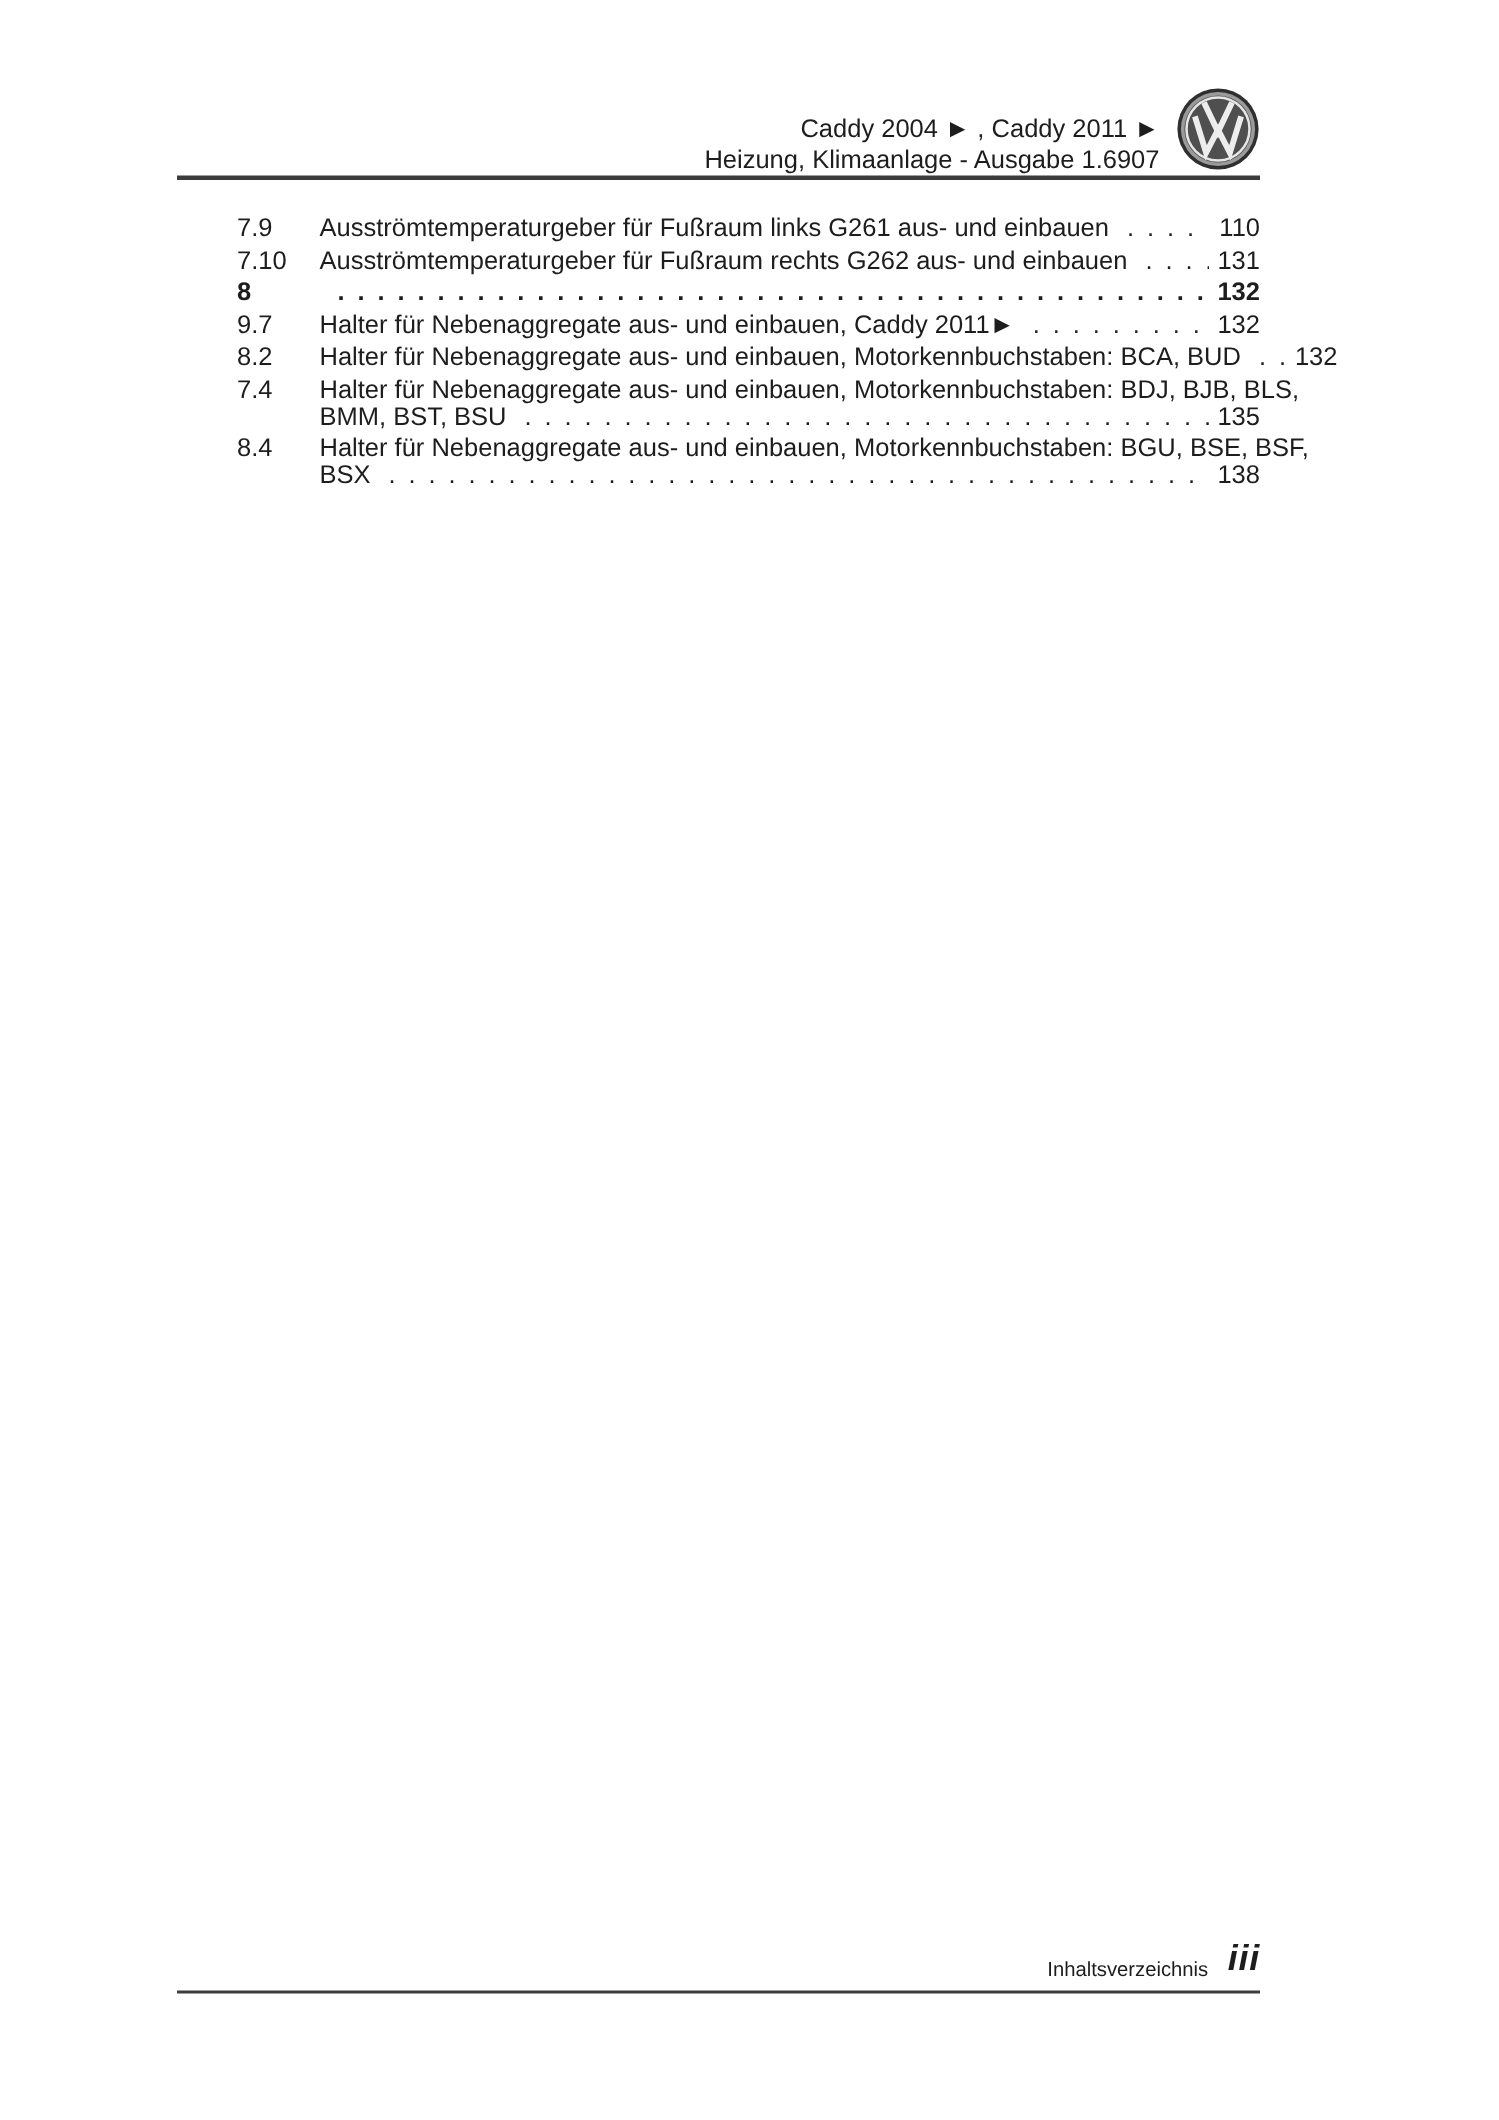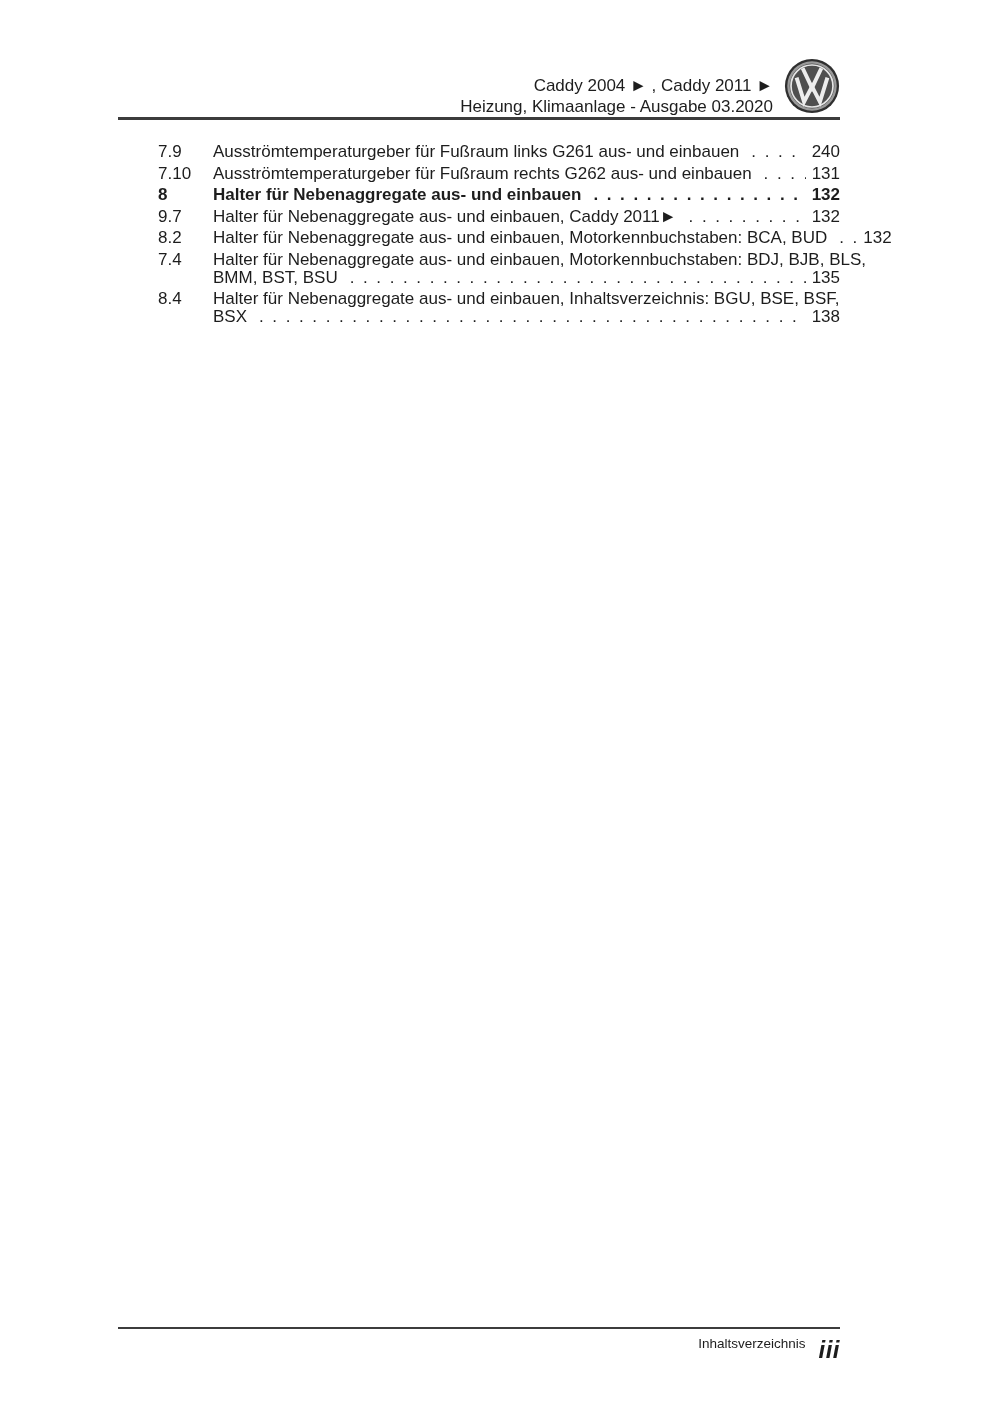--- a/index.html
+++ b/index.html
@@ -85,81 +85,80 @@
   
   .footer-rule{
     position:absolute;
     left:118px; right:72px;
     top:1327px;
     border-top:2px solid var(--rule);
   }
   .footer-text{
     position:absolute;
     right:72px;
-    top:1336px;
+    top:1292px;
     display:flex;
-    align-items:flex-start;
+    align-items:flex-end;
   }
   .footer-label{
     font-size:13.5px;
   }
   .footer-roman{
     font-size:24px;
     font-weight:bold;
     margin-left:13px;
     letter-spacing:0.5px;
     font-style:italic;
   }
 </style>
 </head>
 <body>
 
 <div class="page">
 
   <div class="header">
     <div class="header-titles">
       <div>Caddy 2004 ► , Caddy 2011 ►</div>
-      <div>Heizung, Klimaanlage - Ausgabe 03.2020</div>
+      <div>Heizung, Klimaanlage - Ausgabe 1.6907</div>
     </div>
     <div class="logo">
       <svg viewBox="0 0 60 60" width="56" height="56" aria-hidden="true">
         <circle cx="30" cy="30" r="29" fill="#2f2f2f"></circle>
         <circle cx="30" cy="30" r="26.5" fill="#9a9a9a"></circle>
         <circle cx="30" cy="30" r="24" fill="#4f4f4f"></circle>
         <circle cx="30" cy="30" r="22.5" fill="none" stroke="#e6e6e6" stroke-width="1.8"></circle>
         <path d="M20 11 L30 32 L40 11" fill="none" stroke="#ededed" stroke-width="4.2" stroke-linecap="butt"></path>
         <path d="M13.5 21 L21.5 47 L30 30.5 L38.5 47 L46.5 21" fill="none" stroke="#ededed" stroke-width="4.2" stroke-linecap="butt"></path>
       </svg>
     </div>
   </div>
 
   <div class="toc">
 
     <div class="entry">
       <div class="toc-row">
         <span class="num">7.9</span>
         <span class="toc-text">Ausströmtemperaturgeber für Fußraum links G261 aus- und einbauen</span>
         <span class="leader">........................................................................................................................</span>
-        <span class="pagenum">240</span>
+        <span class="pagenum">110</span>
       </div>
     </div>
 
     <div class="entry">
       <div class="toc-row">
         <span class="num">7.10</span>
         <span class="toc-text">Ausströmtemperaturgeber für Fußraum rechts G262 aus- und einbauen</span>
         <span class="leader">........................................................................................................................</span>
         <span class="pagenum">131</span>
       </div>
     </div>
 
     <div class="entry bold section-start">
       <div class="toc-row">
         <span class="num">8</span>
-        <span class="toc-text">Halter für Nebenaggregate aus- und einbauen</span>
         <span class="leader">........................................................................................................................</span>
         <span class="pagenum">132</span>
       </div>
     </div>
 
     <div class="entry">
       <div class="toc-row">
         <span class="num">9.7</span>
         <span class="toc-text">Halter für Nebenaggregate aus- und einbauen, Caddy 2011►</span>
         <span class="leader">........................................................................................................................</span>
@@ -185,21 +184,21 @@
         <span class="num"></span>
         <span class="toc-text">BMM, BST, BSU</span>
         <span class="leader">........................................................................................................................</span>
         <span class="pagenum">135</span>
       </div>
     </div>
 
     <div class="entry">
       <div class="toc-row">
         <span class="num">8.4</span>
-        <span class="toc-text">Halter für Nebenaggregate aus- und einbauen, Inhaltsverzeichnis: BGU, BSE, BSF,</span>
+        <span class="toc-text">Halter für Nebenaggregate aus- und einbauen, Motorkennbuchstaben: BGU, BSE, BSF,</span>
       </div>
       <div class="toc-row">
         <span class="num"></span>
         <span class="toc-text">BSX</span>
         <span class="leader">........................................................................................................................</span>
         <span class="pagenum">138</span>
       </div>
     </div>
 
   </div>

